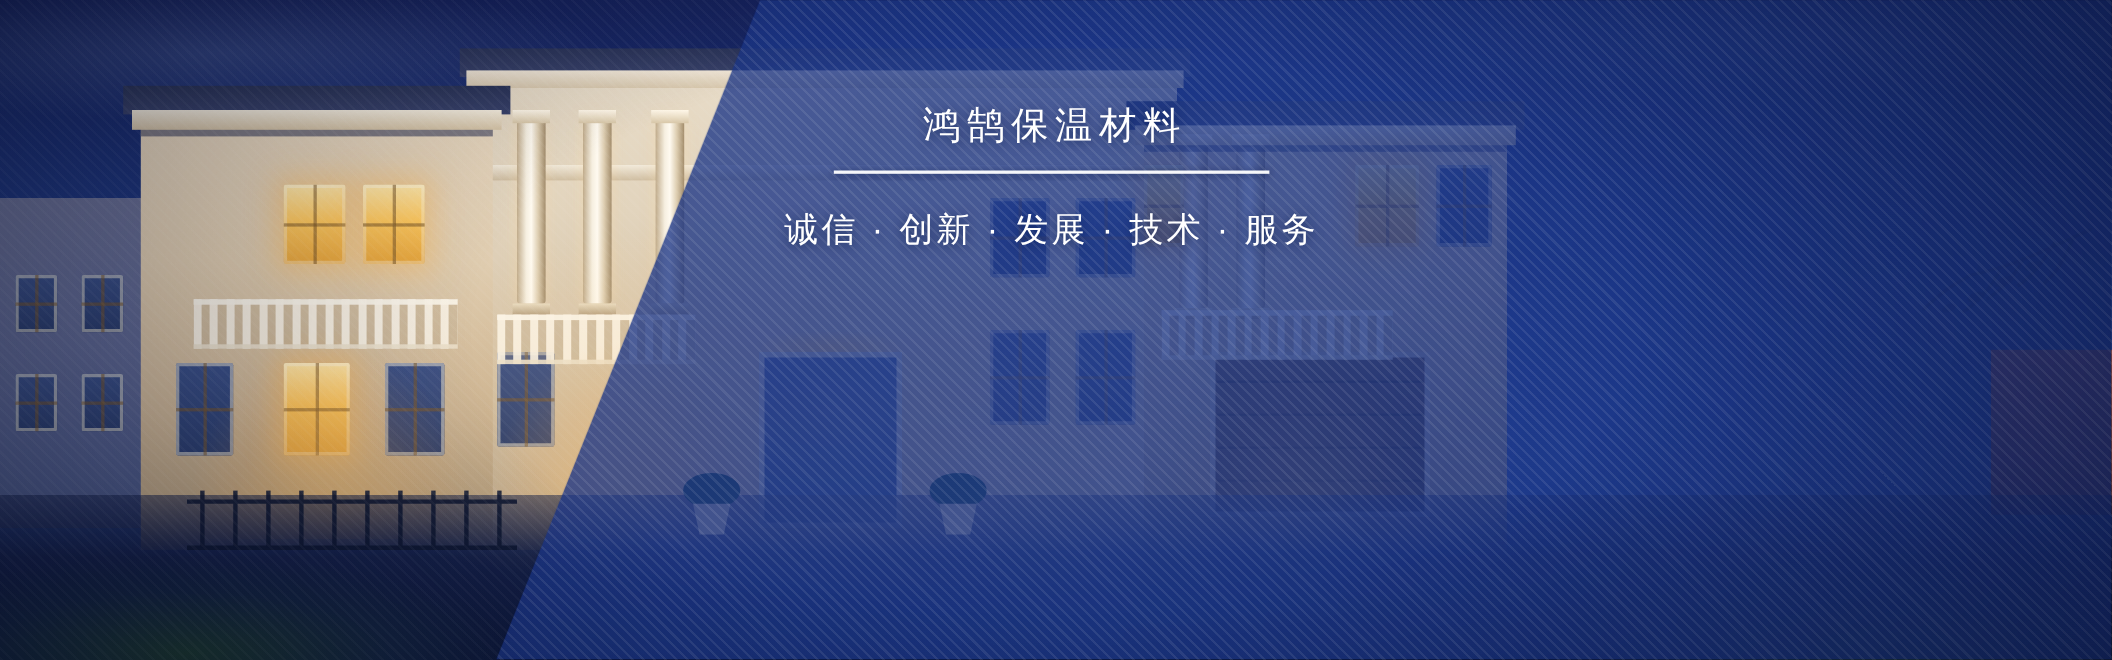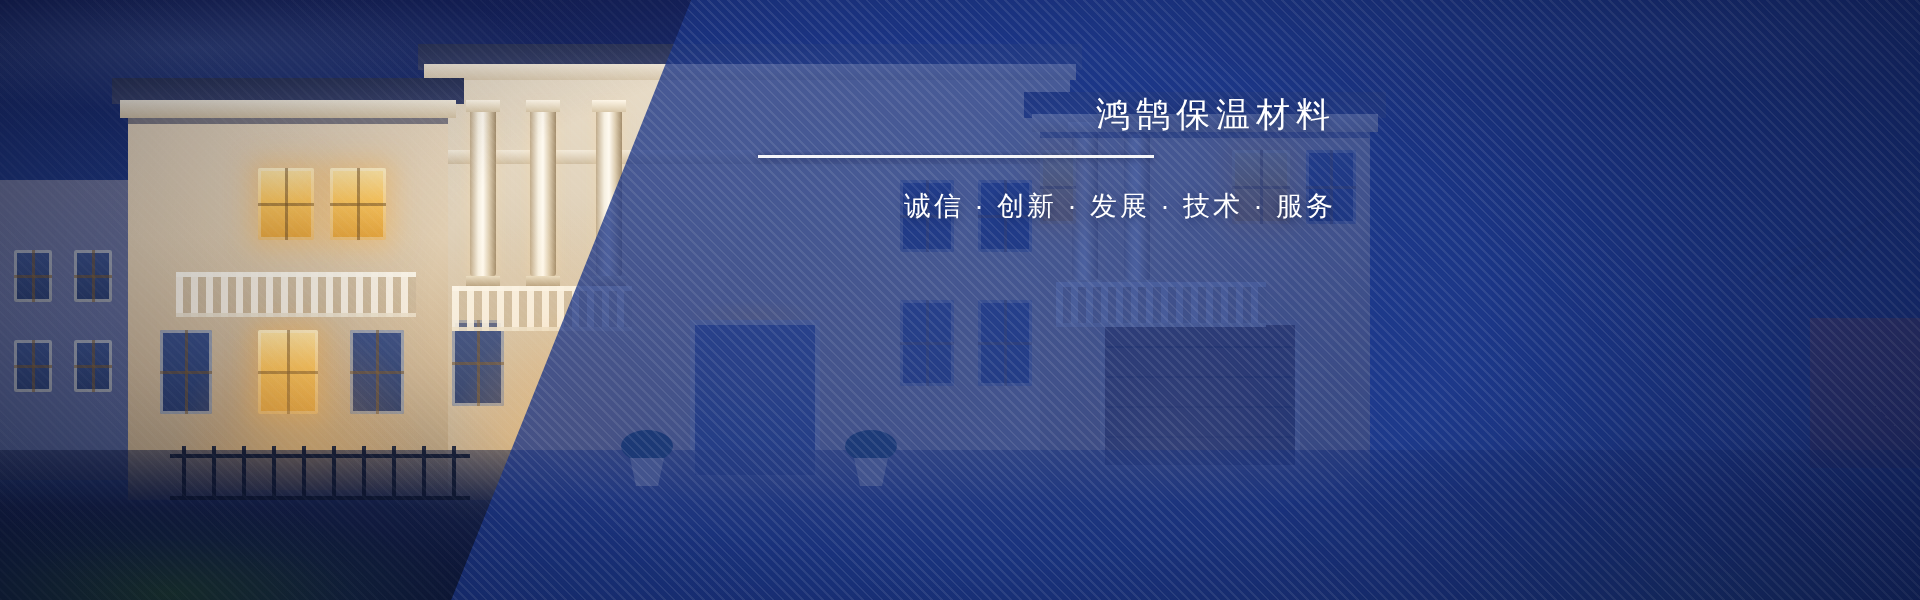--- a/index.html
+++ b/index.html
@@ -212,21 +212,21 @@
   }
   
   .vignette{
     position:absolute;inset:0;pointer-events:none;
     background:radial-gradient(ellipse 1150px 560px at 50% 50%, rgba(0,0,0,0) 46%, rgba(5,10,30,.42) 100%);
   }
 
   
   .copy{
     position:absolute;left:576px;top:96px;width:760px;
-    text-align:right;z-index:40;
+    text-align:center;z-index:40;
   }
   .brand{
     color:#ffffff;font-size:34px;line-height:1.1;letter-spacing:6px;
     font-weight:400;text-shadow:0 2px 10px rgba(0,20,60,.60);
     text-indent:6px;
   }
   .rule{
     margin:22px auto 0;width:396px;height:3px;background:#ffffff;opacity:.95;
     box-shadow:0 1px 6px rgba(0,20,60,.5);
   }
@@ -234,21 +234,21 @@
     margin-top:20px;
     color:#ffe81a;
     font-size:61px;line-height:1.12;font-weight:700;letter-spacing:2px;
     -webkit-text-stroke:3px #ffffff;
     paint-order:stroke fill;
     text-shadow:0 3px 12px rgba(0,25,70,.55);
     white-space:nowrap;
   }
   .headline .l2{display:block;}
   .tagline{
-    margin-top:30px;color:#ffffff;font-size:27px;letter-spacing:3px;font-weight:400;
+    margin-top:30px;color:#ffffff;font-size:31px;letter-spacing:3px;font-weight:400;
     text-shadow:0 2px 10px rgba(0,20,60,.6);
     white-space:nowrap;
   }
 </style>
 </head>
 <body>
 
 <div id="banner">
 
   <div class="layer sky"></div>

